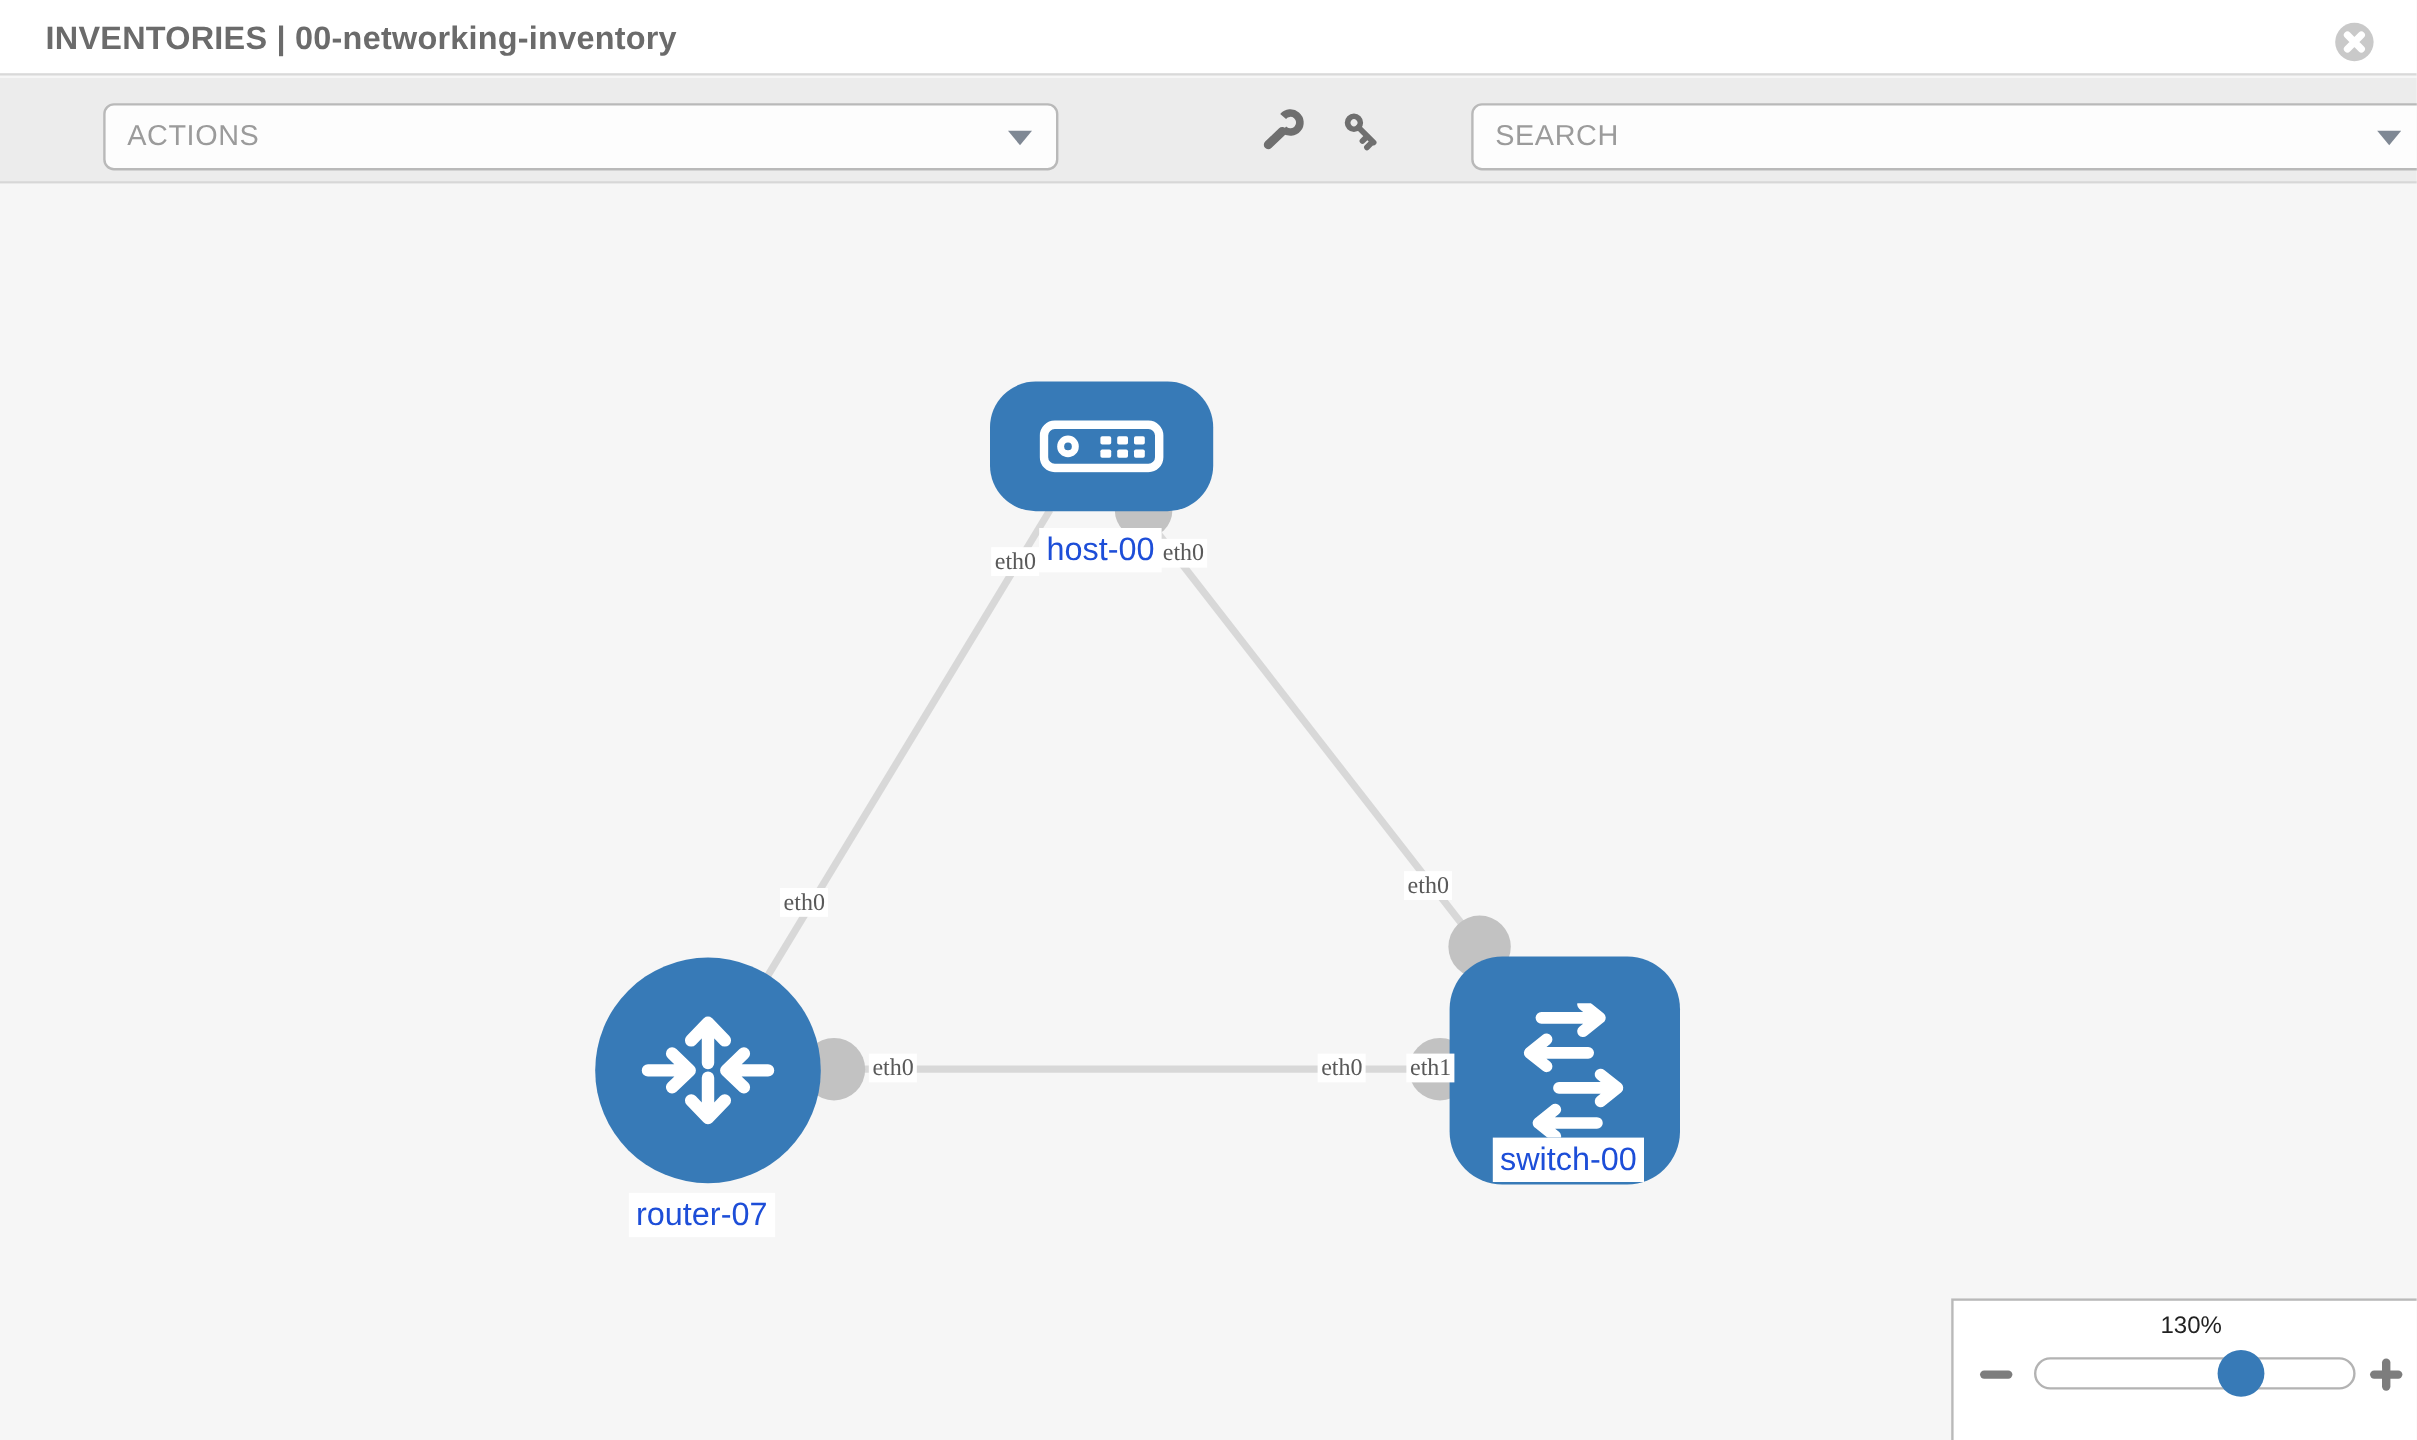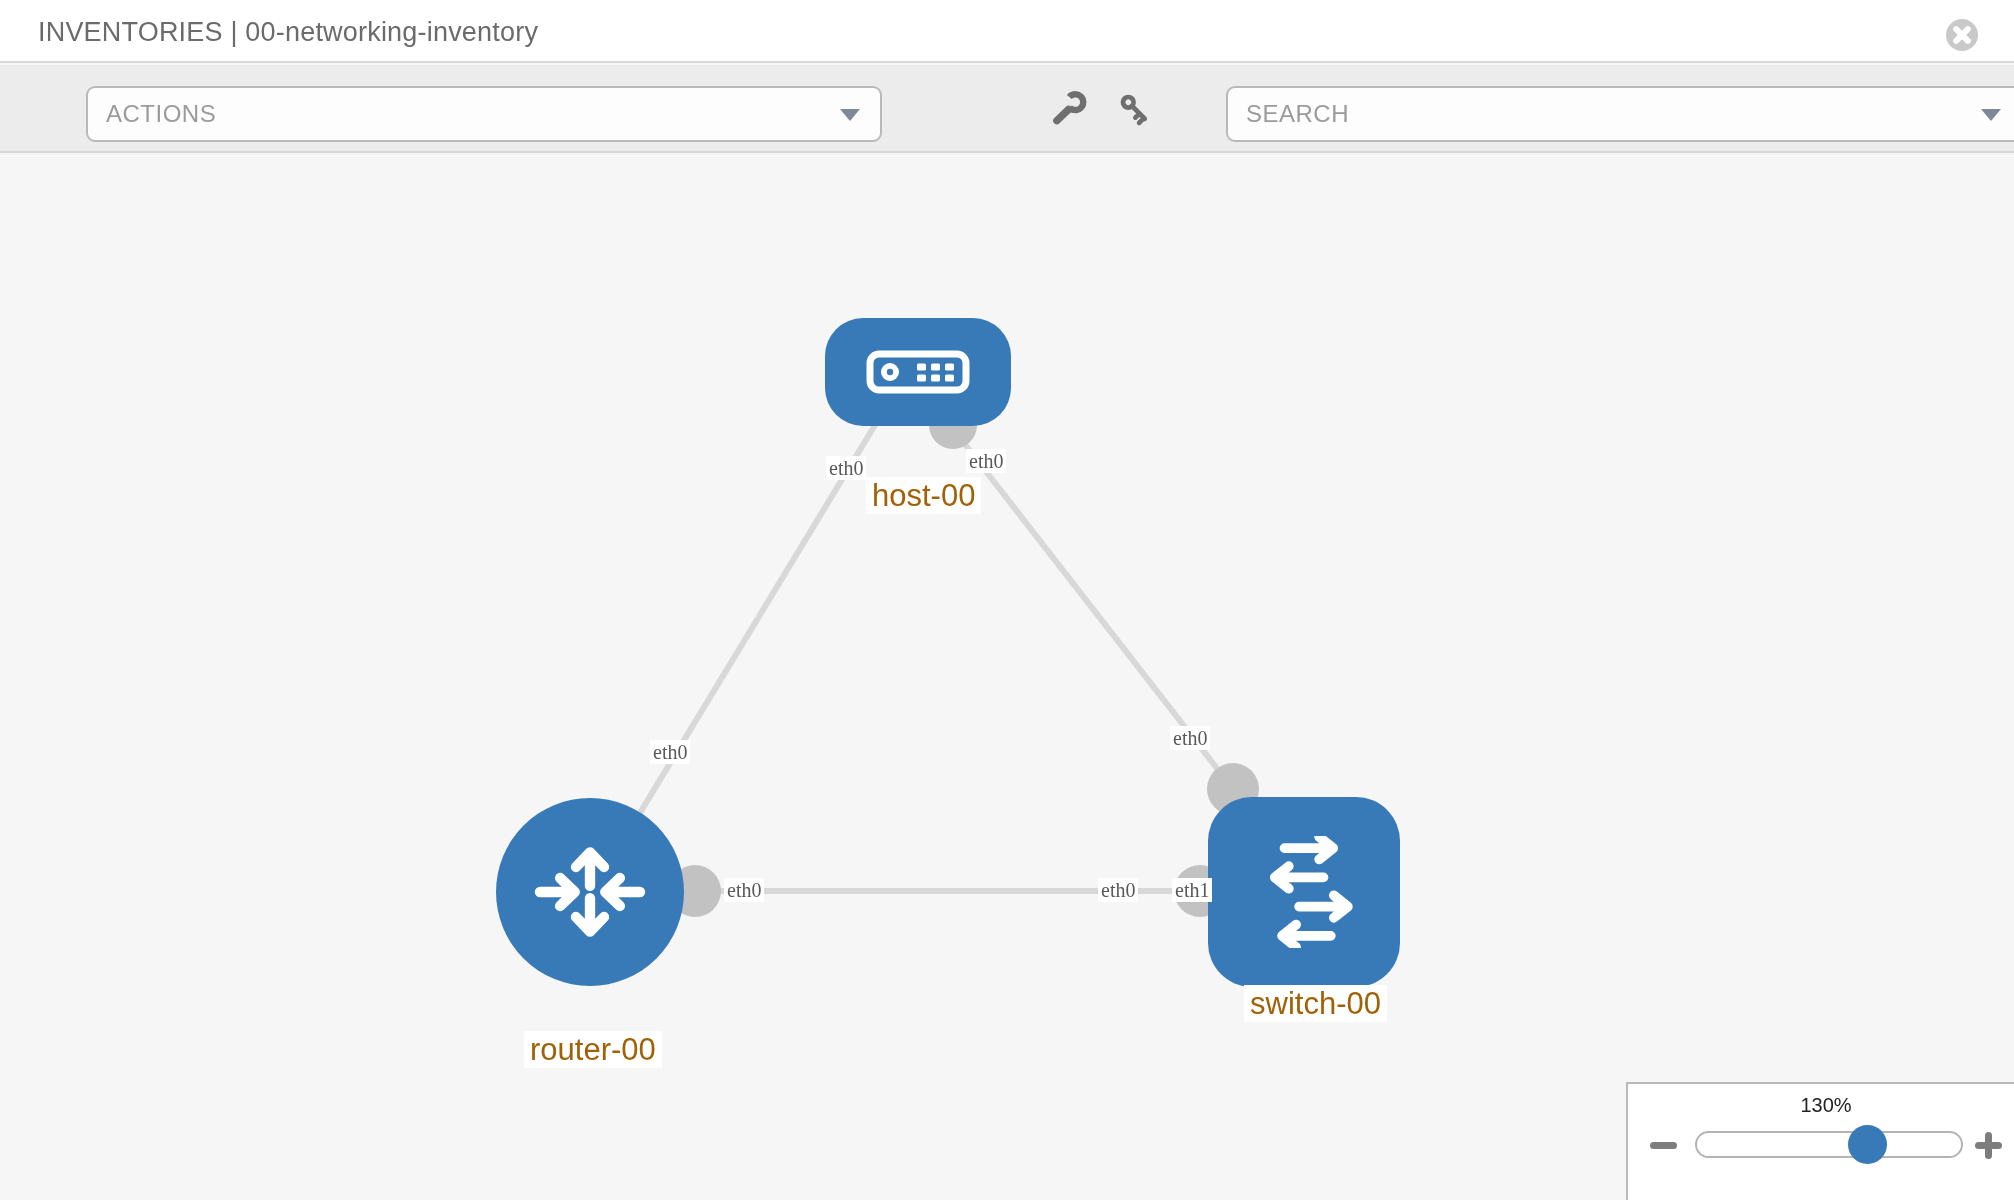--- a/index.html
+++ b/index.html
@@ -11,21 +11,21 @@
   }
   .app { position: relative; width: 2014px; height: 1200px; background: #f6f6f6; }
 
   
   .header {
     position: absolute; left: 0; top: 0; width: 2014px; height: 63px;
     background: #ffffff; border-bottom: 2px solid #d9d9d9;
   }
   .page-title {
     position: absolute; left: 38px; top: 17px;
-    font-size: 27px; font-weight: normal; color: #6b6b6b; letter-spacing: 0.2px;
+    font-size: 27px; font-weight: bold; color: #6b6b6b; letter-spacing: 0.2px;
   }
   .close-btn {
     position: absolute; left: 1945px; top: 18px; width: 34px; height: 34px; cursor: pointer;
   }
 
   
   .toolbar {
     position: absolute; left: 0; top: 65px; width: 2014px; height: 88px;
     background: #ececec; border-bottom: 2px solid #d7d7d7;
   }
@@ -58,22 +58,22 @@
   .node { position: absolute; background: #377ab7; display: flex; align-items: center; justify-content: center; cursor: pointer; }
   .node-host   { left: 825px;  top: 165px; width: 186px; height: 108px; border-radius: 38px; }
   .node-router { left: 496px;  top: 645px; width: 188px; height: 188px; border-radius: 50%; }
   .node-switch { left: 1208px; top: 644px; width: 192px; height: 190px; border-radius: 44px; }
 
   .if-label {
     position: absolute; background: #ffffff; color: #595959;
     font-size: 20px; line-height: 24px; padding: 0 3px; white-space: nowrap; font-family: Liberation Serif, serif;
   }
   .node-label {
-    position: absolute; background: #ffffff; color: #a16207;
-    font-size: 31px; line-height: 37px; padding: 0 6px; white-space: nowrap; margin-top: 37px;
+    position: absolute; background: #ffffff; color: #1d4ed8;
+    font-size: 27px; line-height: 37px; padding: 0 6px; white-space: nowrap;
   }
 
   
   .zoom-panel {
     position: absolute; left: 1626px; top: 929px; width: 420px; height: 290px;
     background: #ffffff; border: 2px solid #b9b9b9;
   }
   .zoom-level {
     position: absolute; left: 0; top: 10px; width: 396px; text-align: center;
     font-size: 20px; color: #222222;
@@ -190,21 +190,21 @@
 
     <span class="if-label" style="left:826px; top:303px">eth0</span>
     <span class="if-label" style="left:966px; top:296px">eth0</span>
     <span class="if-label" style="left:650px; top:587px">eth0</span>
     <span class="if-label" style="left:1170px; top:573px">eth0</span>
     <span class="if-label" style="left:724px; top:725px">eth0</span>
     <span class="if-label" style="left:1098px; top:725px">eth0</span>
     <span class="if-label" style="left:1172px; top:725px">eth1</span>
 
     <span class="node-label" style="left:866px; top:287px">host-00</span>
-    <span class="node-label" style="left:524px; top:841px">router-00</span>
+    <span class="node-label" style="left:524px; top:841px">router-07</span>
     <span class="node-label" style="left:1244px; top:795px">switch-00</span>
 
     <div class="zoom-panel">
       <div class="zoom-level">130%</div>
       <div class="zoom-minus"></div>
       <div class="zoom-track"></div>
       <div class="zoom-handle"></div>
       <div class="zoom-plus"></div>
     </div>
 

